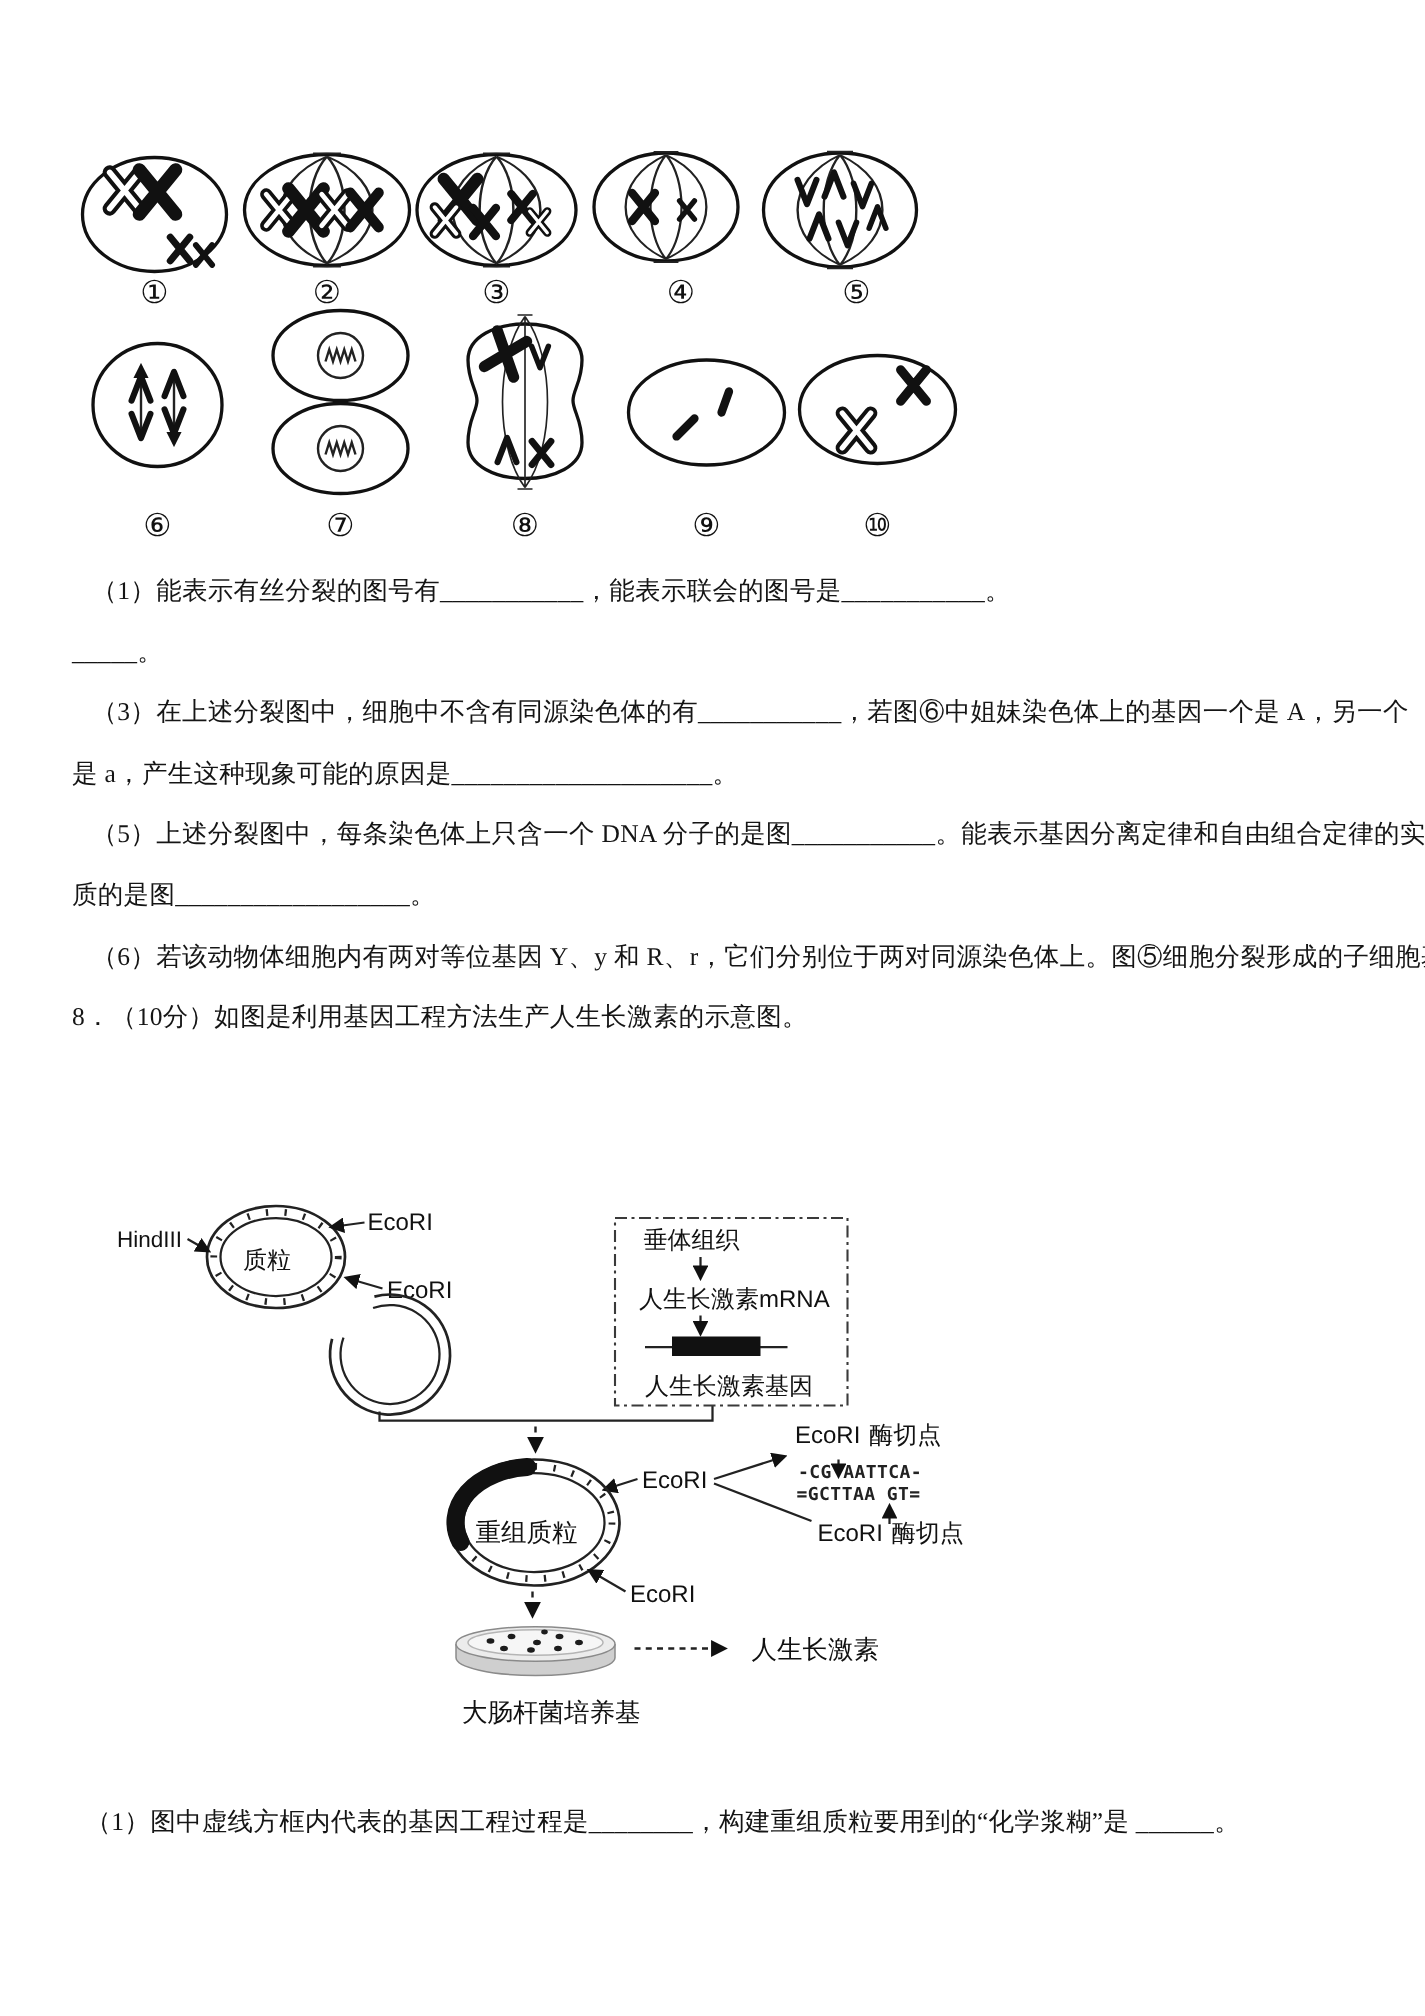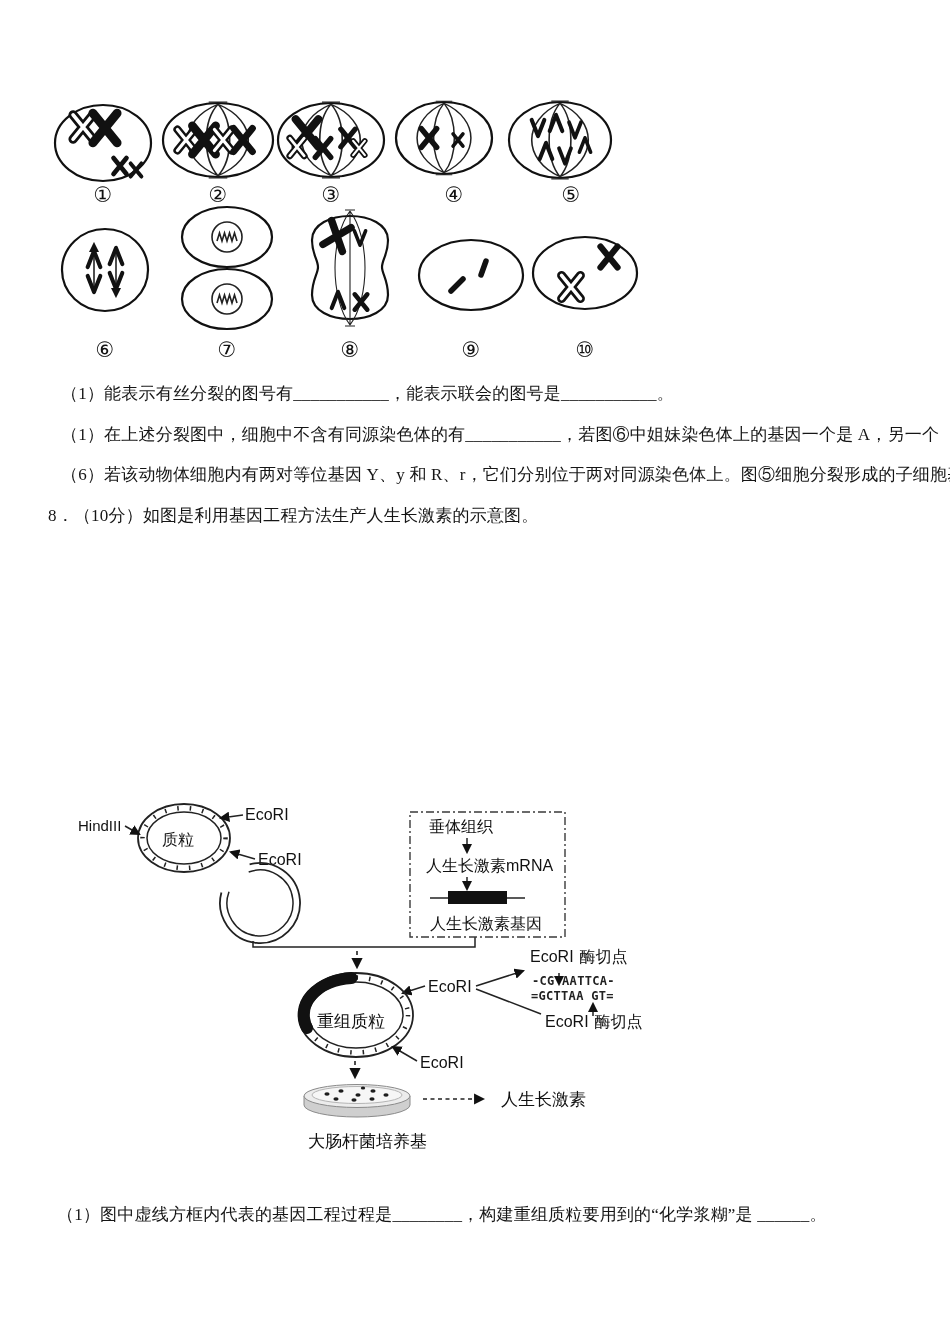--- a/index.html
+++ b/index.html
@@ -158,21 +158,25 @@
     <text class="num" x="521" y="117" text-anchor="middle">⑤</text>
     <text class="num" x="55" y="272" text-anchor="middle">⑥</text>
     <text class="num" x="177" y="272" text-anchor="middle">⑦</text>
     <text class="num" x="300" y="272" text-anchor="middle">⑧</text>
     <text class="num" x="421" y="272" text-anchor="middle">⑨</text>
     <text class="num" x="535" y="272" text-anchor="middle">⑩</text>
   </svg>
 
   <div class="qblock">
     <p class="st">（1）能表示有丝分裂的图号有___________，能表示联会的图号是___________。</p>
-    <p class="st">（1）在上述分裂图中，细胞中不含有同源染色体的有___________，若图⑥中姐妹染色体上的基因一个是 A，另一个</p>
+    <p>_____。</p>
+    <p class="st">（3）在上述分裂图中，细胞中不含有同源染色体的有___________，若图⑥中姐妹染色体上的基因一个是 A，另一个</p>
+    <p>是 a，产生这种现象可能的原因是____________________。</p>
+    <p class="st">（5）上述分裂图中，每条染色体上只含一个 DNA 分子的是图___________。能表示基因分离定律和自由组合定律的实</p>
+    <p>质的是图__________________。</p>
     <p class="st">（6）若该动物体细胞内有两对等位基因 Y、y 和 R、r，它们分别位于两对同源染色体上。图⑤细胞分裂形成的子细胞基</p>
     <p>8．（10分）如图是利用基因工程方法生产人生长激素的示意图。</p>
   </div>
 
   <svg class="fig-ge" width="640" height="370" viewBox="0 0 640 370">
 
     <g>
       <ellipse class="ring" cx="129" cy="43" rx="46" ry="34"></ellipse>
       <ellipse class="tickring" cx="129" cy="43" rx="41.5" ry="30"></ellipse>
       <ellipse class="ring2" cx="129" cy="43" rx="37" ry="26"></ellipse>

